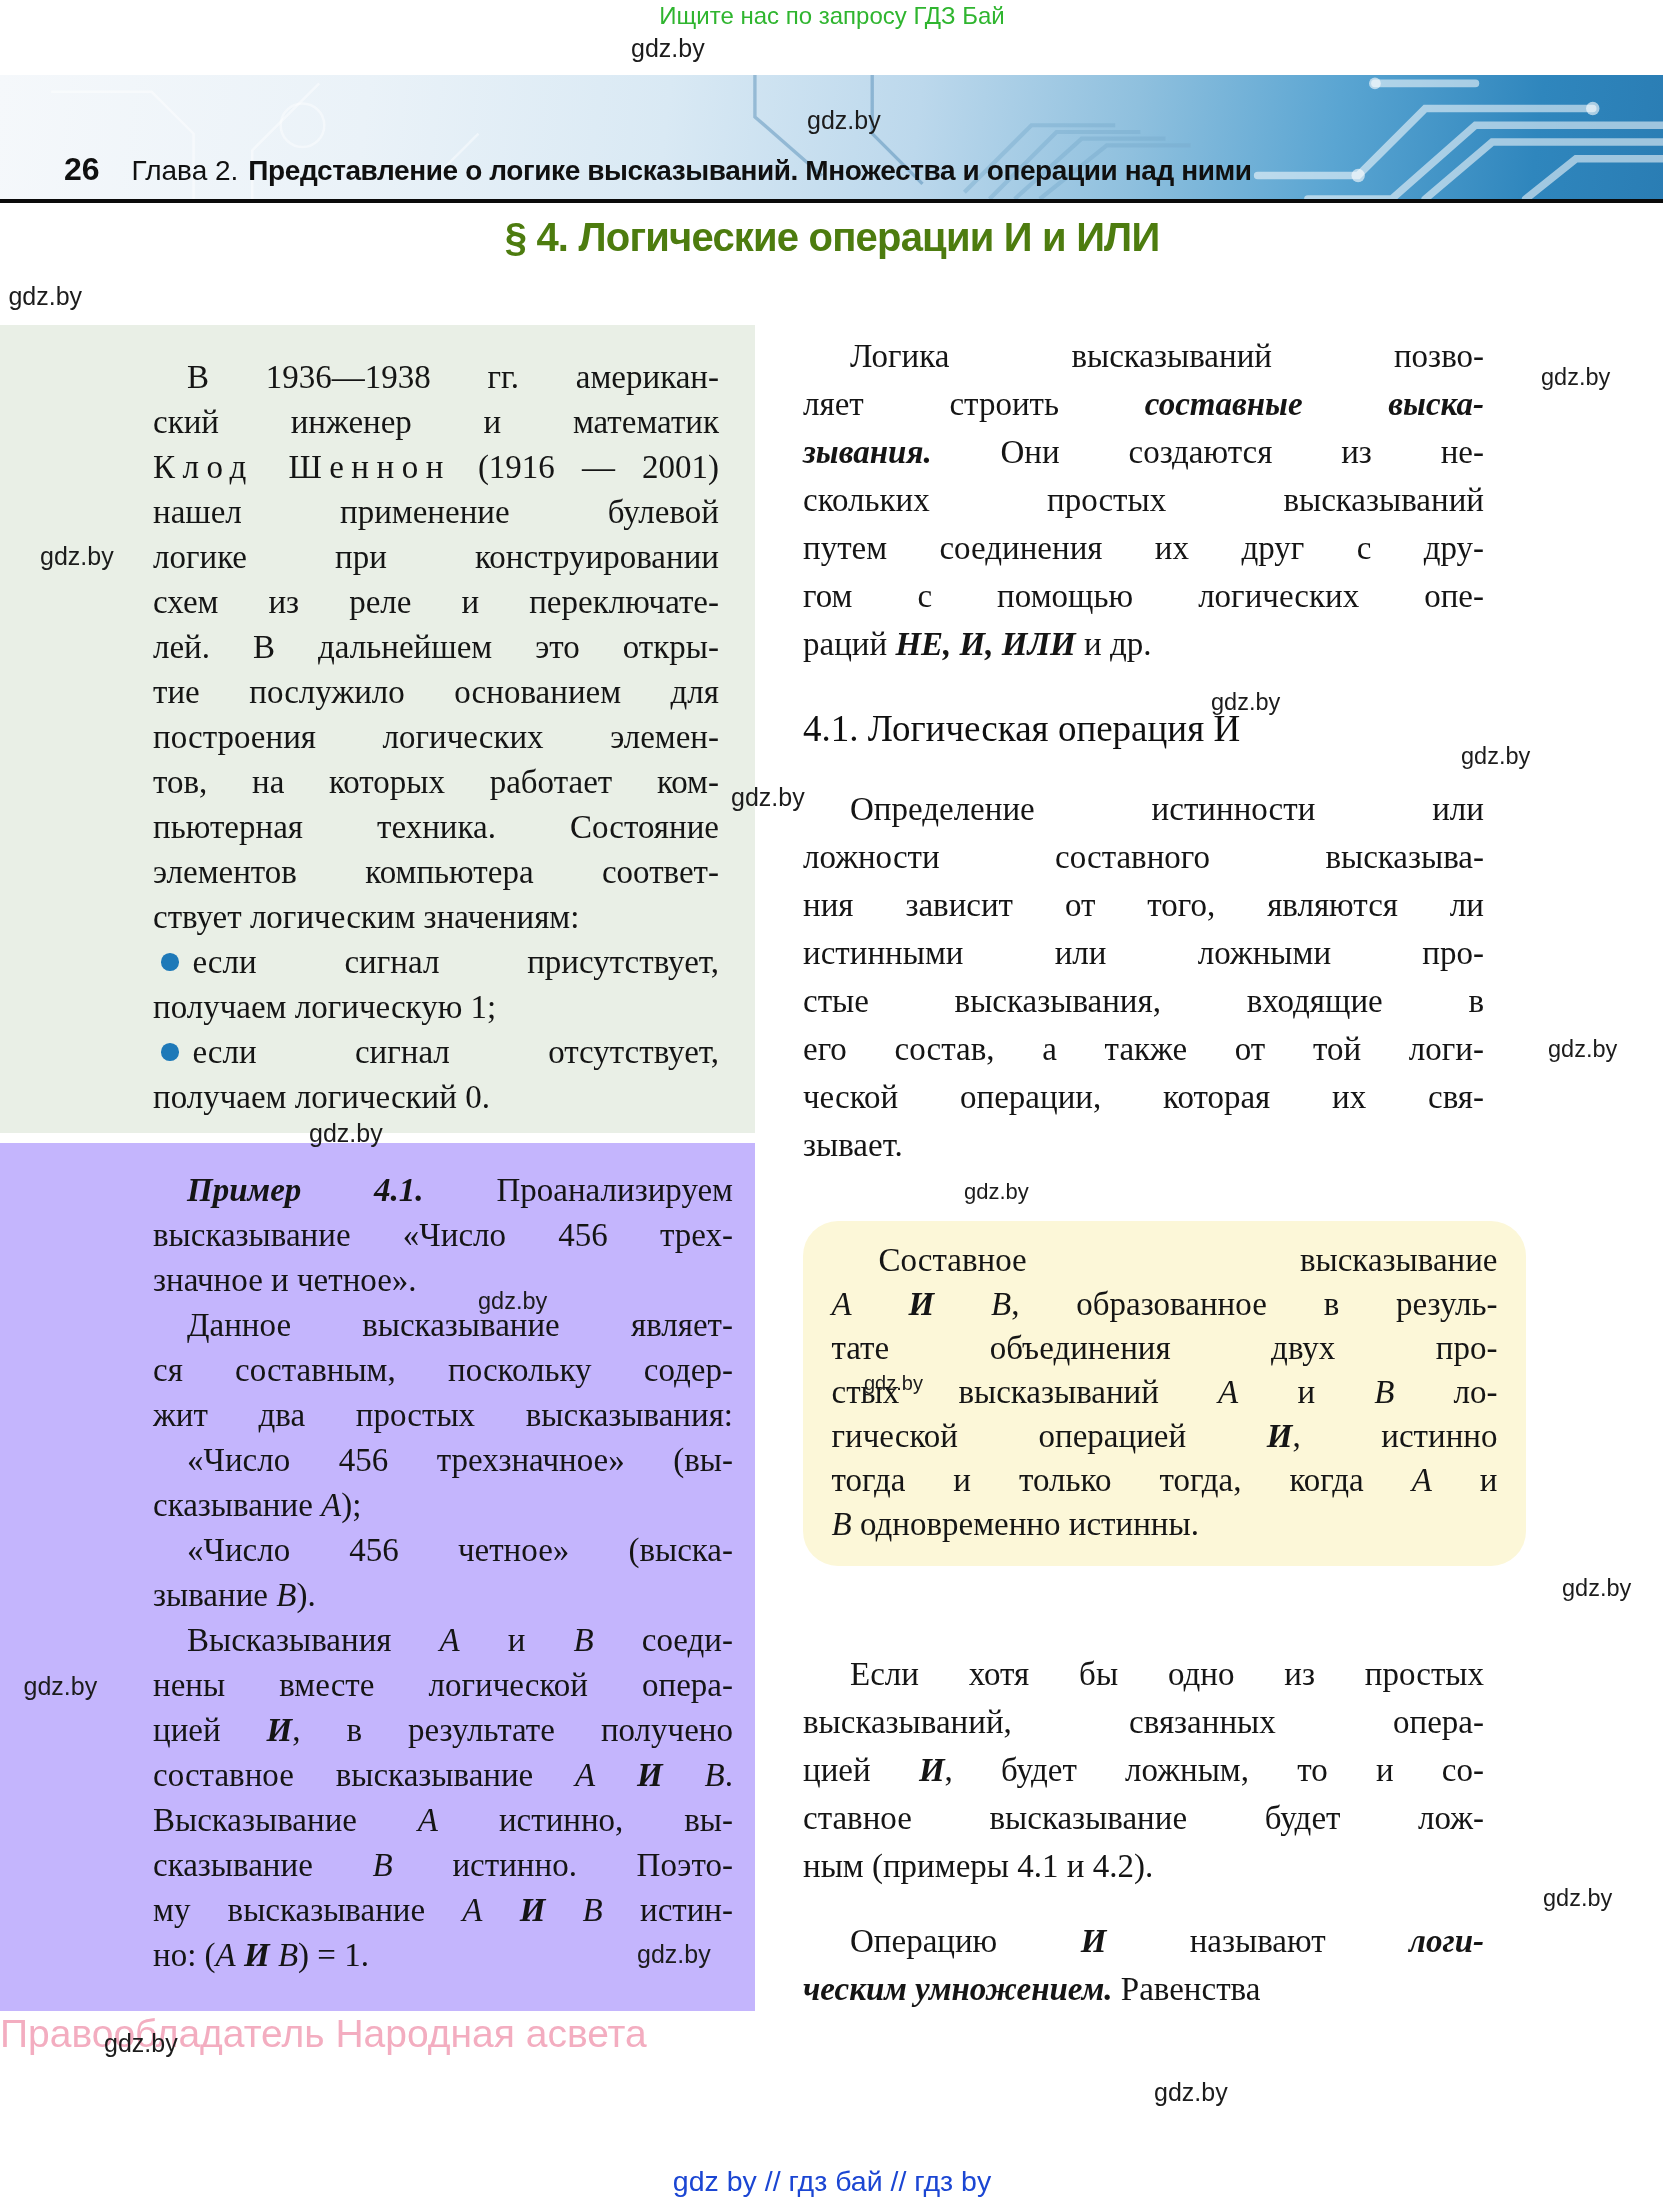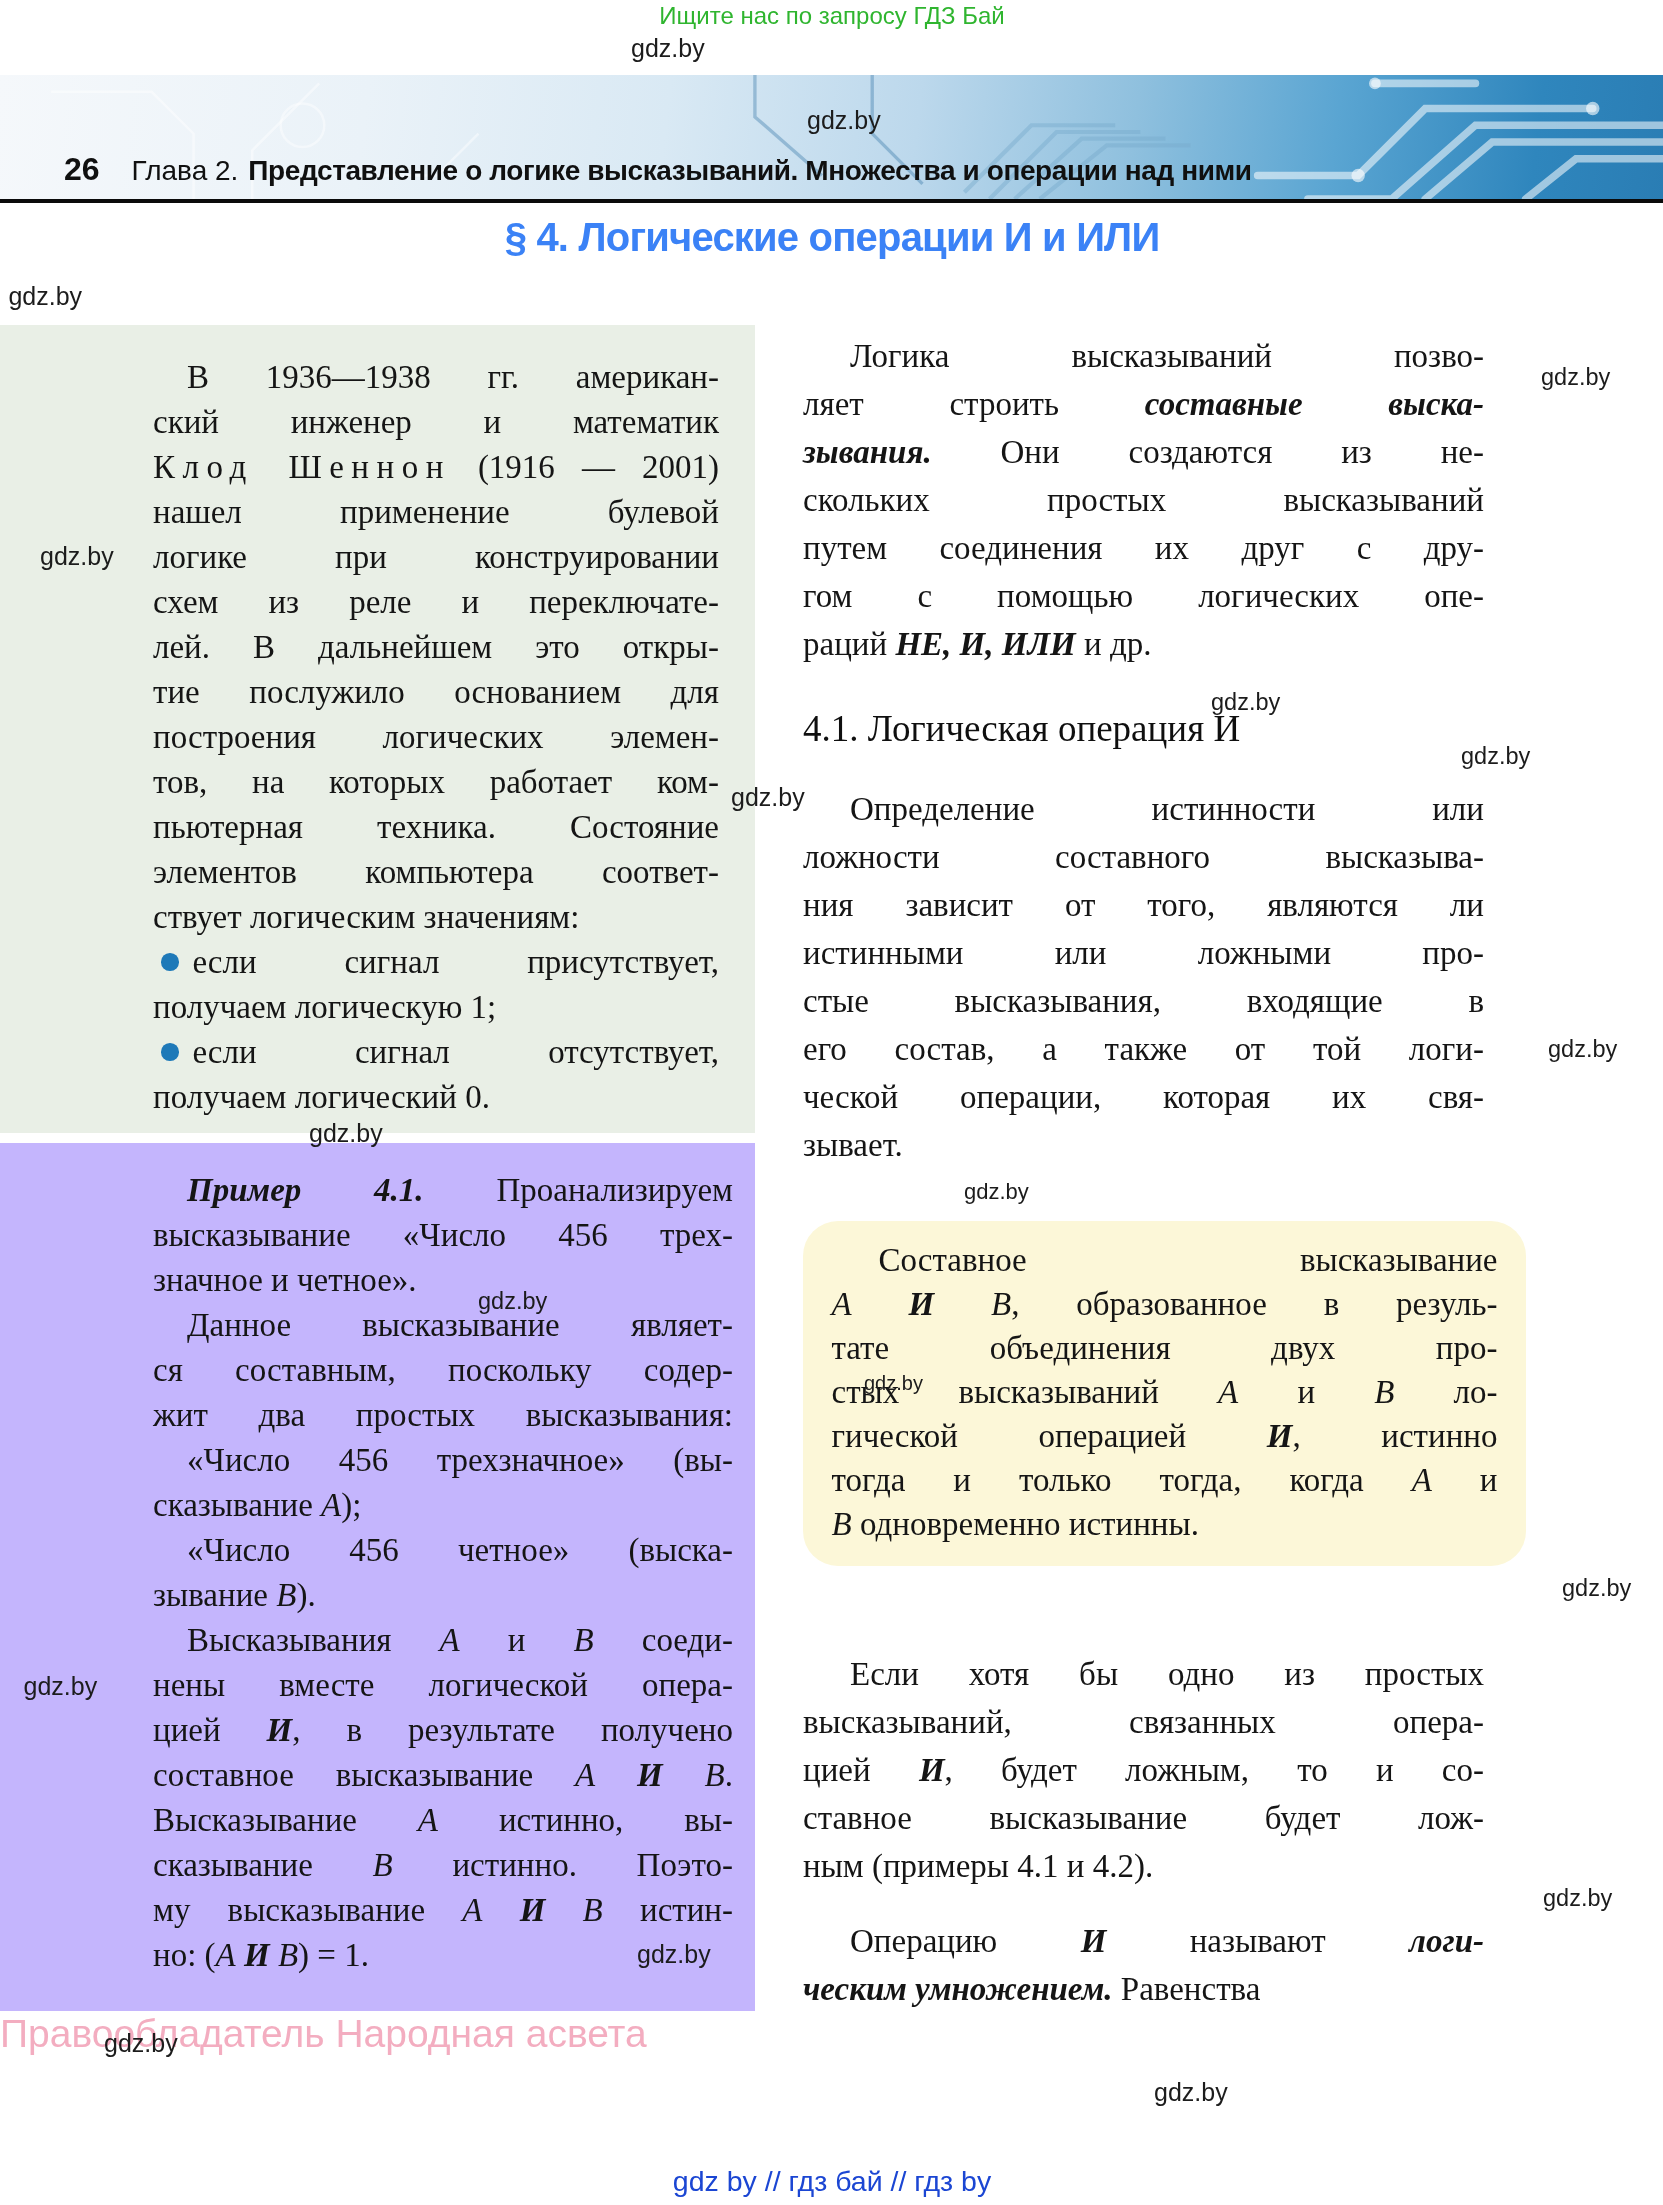--- a/index.html
+++ b/index.html
@@ -15,21 +15,21 @@
     background:linear-gradient(97deg,#f5f8fb 0%,#eaf2f8 22%,#d9e9f4 40%,#bcd8ec 55%,#8fc0de 68%,#5aa5d2 80%,#2f86bd 92%,#2a7db4 100%);}
   .banner svg{position:absolute;top:0;left:0;}
   .chapter-row{position:absolute;top:77px;left:0;width:100%;white-space:nowrap;color:#101010;line-height:34px;}
   .pagenum{font-family:"Liberation Sans",sans-serif;font-weight:bold;font-size:32px;margin-left:64px;}
   .chapter{font-family:"Liberation Sans",sans-serif;font-size:28px;margin-left:32px;}
   .chapter-title{font-family:"Liberation Sans",sans-serif;font-weight:bold;font-size:28px;margin-left:10px;letter-spacing:-0.4px;}
   .rule{position:absolute;top:199px;left:0;width:100%;height:4.2px;background:#0a0a0a;}
 
   
   .sec-title{position:absolute;top:215px;left:0;width:100%;margin:0;text-align:center;
-    font-family:"Liberation Sans",sans-serif;font-weight:bold;font-size:40px;letter-spacing:-0.8px;color:#3b82f6;}
+    font-family:"Liberation Sans",sans-serif;font-weight:bold;font-size:40px;letter-spacing:-0.8px;color:#4d7c0f;}
 
   
   .green-box{position:absolute;left:0;top:325px;width:755px;height:808px;background:#e9efe6;}
   .blue-box{position:absolute;left:0;top:1143px;width:755px;height:868px;background:#c4b5fd;}
   .green-box .box-text{margin:30px 36px 0 153px;}
   .blue-box .box-text{margin:25px 22px 0 153px;}
   .box-text{font-size:33px;line-height:45px;}
 
   
   .line{text-align:justify;text-align-last:justify;white-space:normal;}

